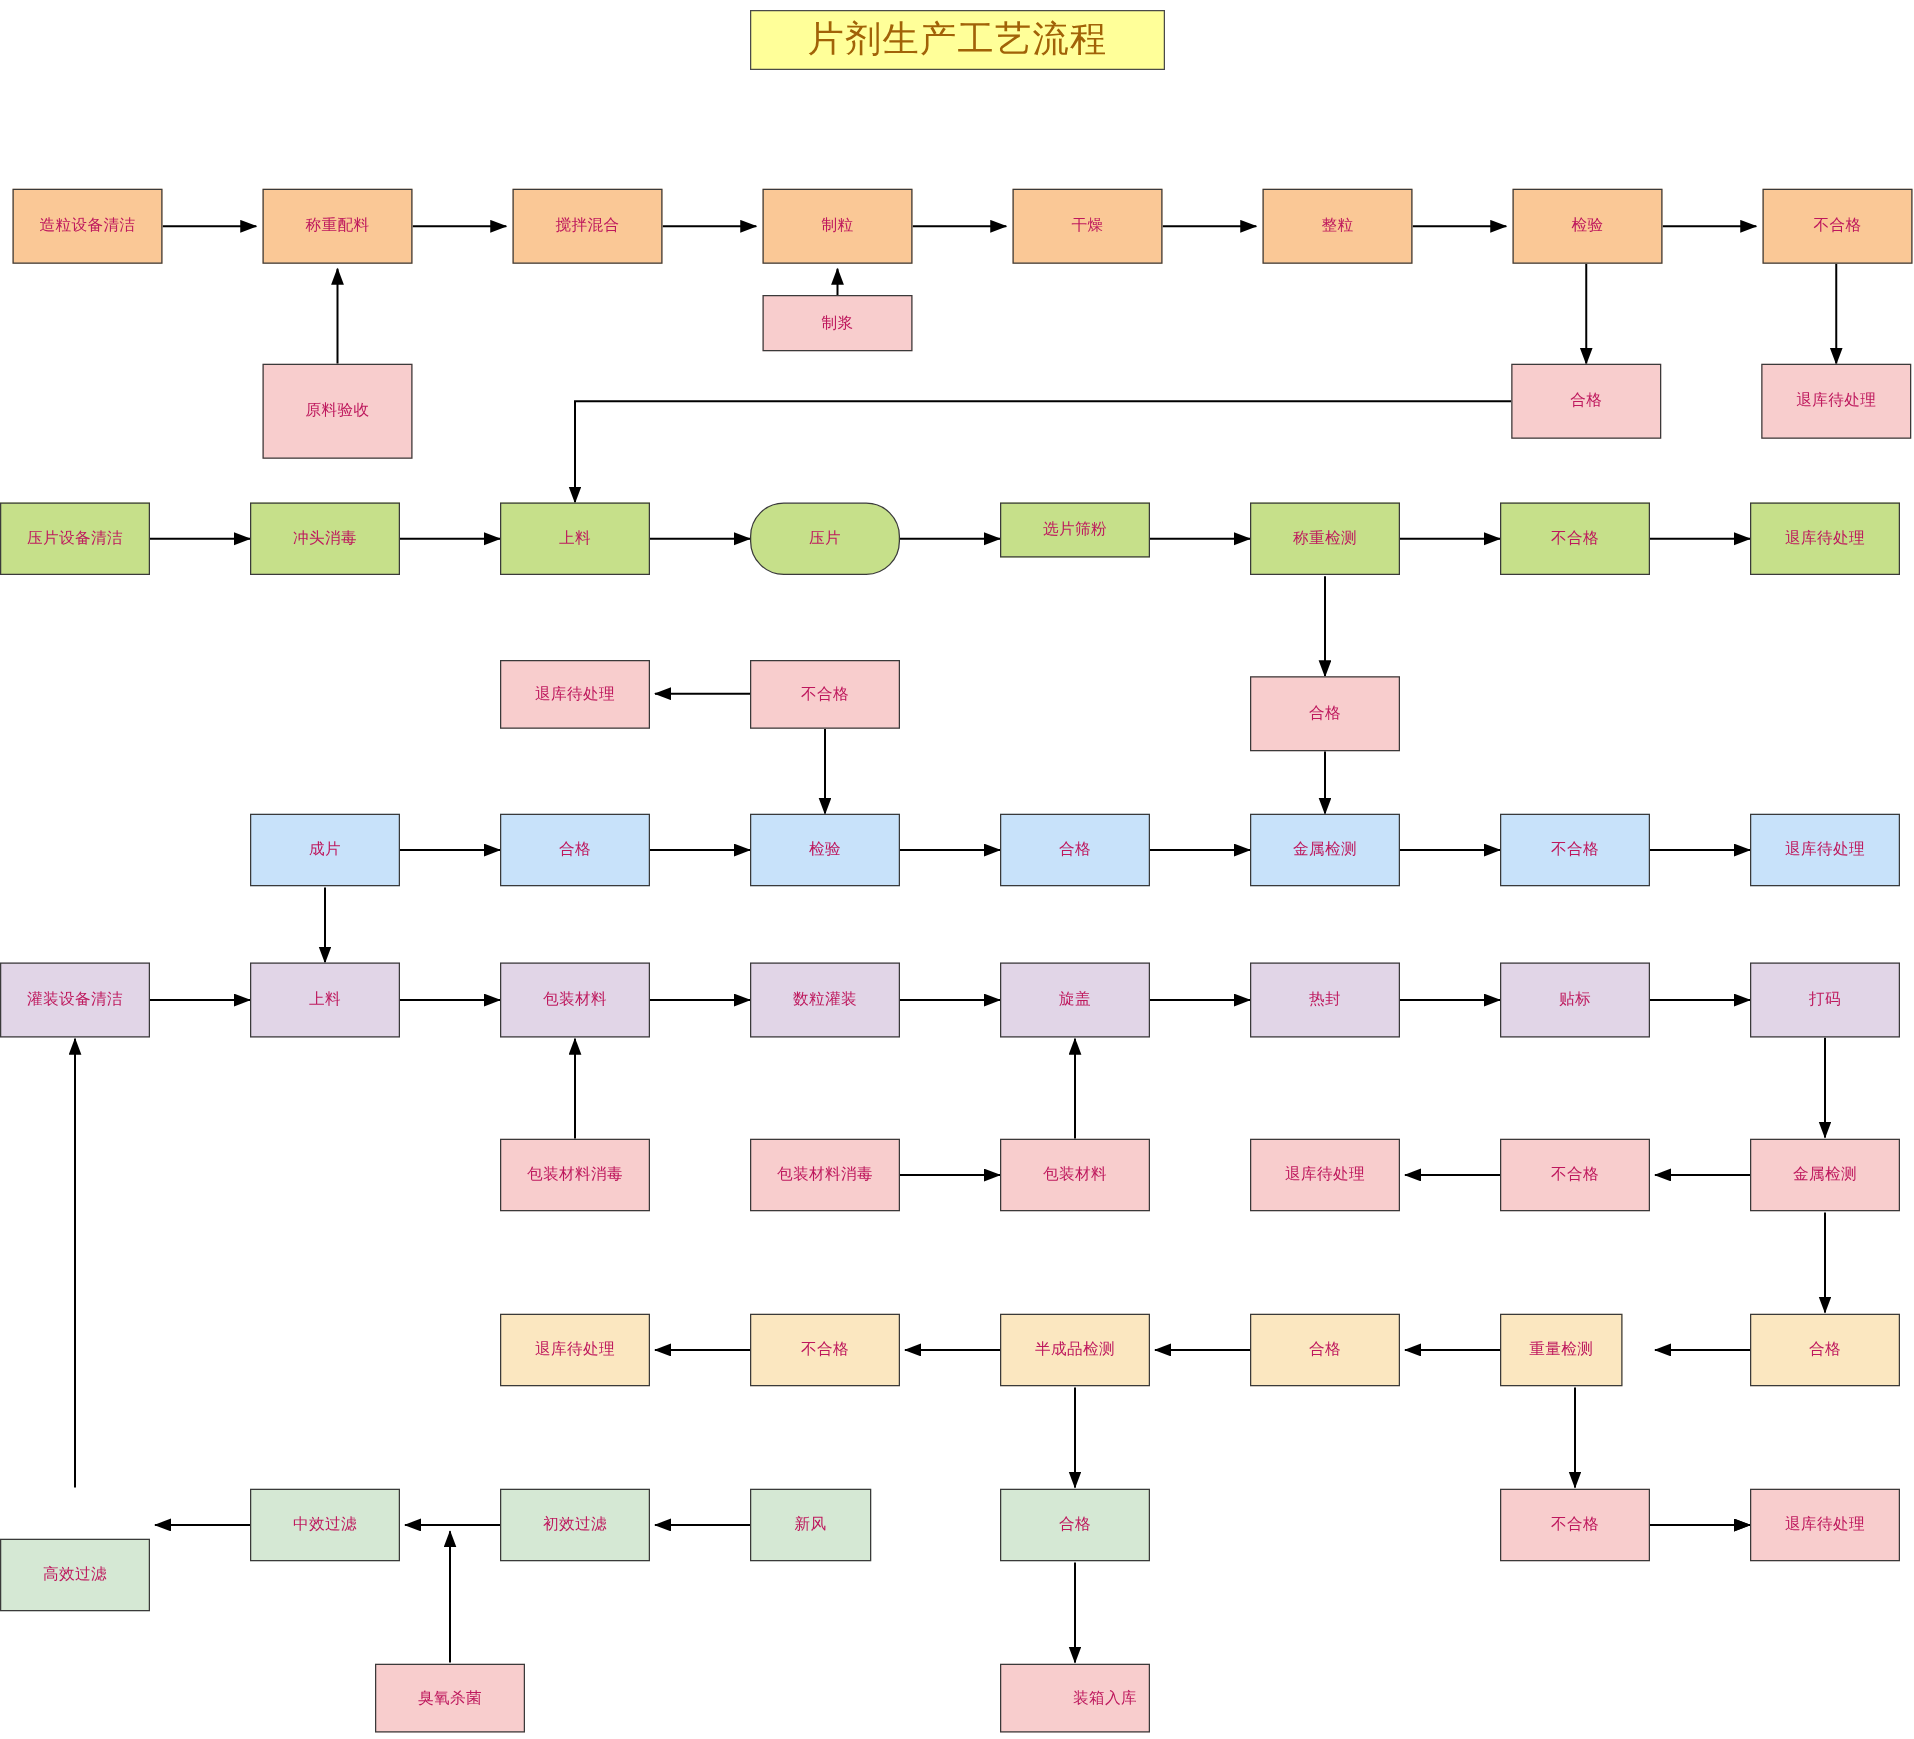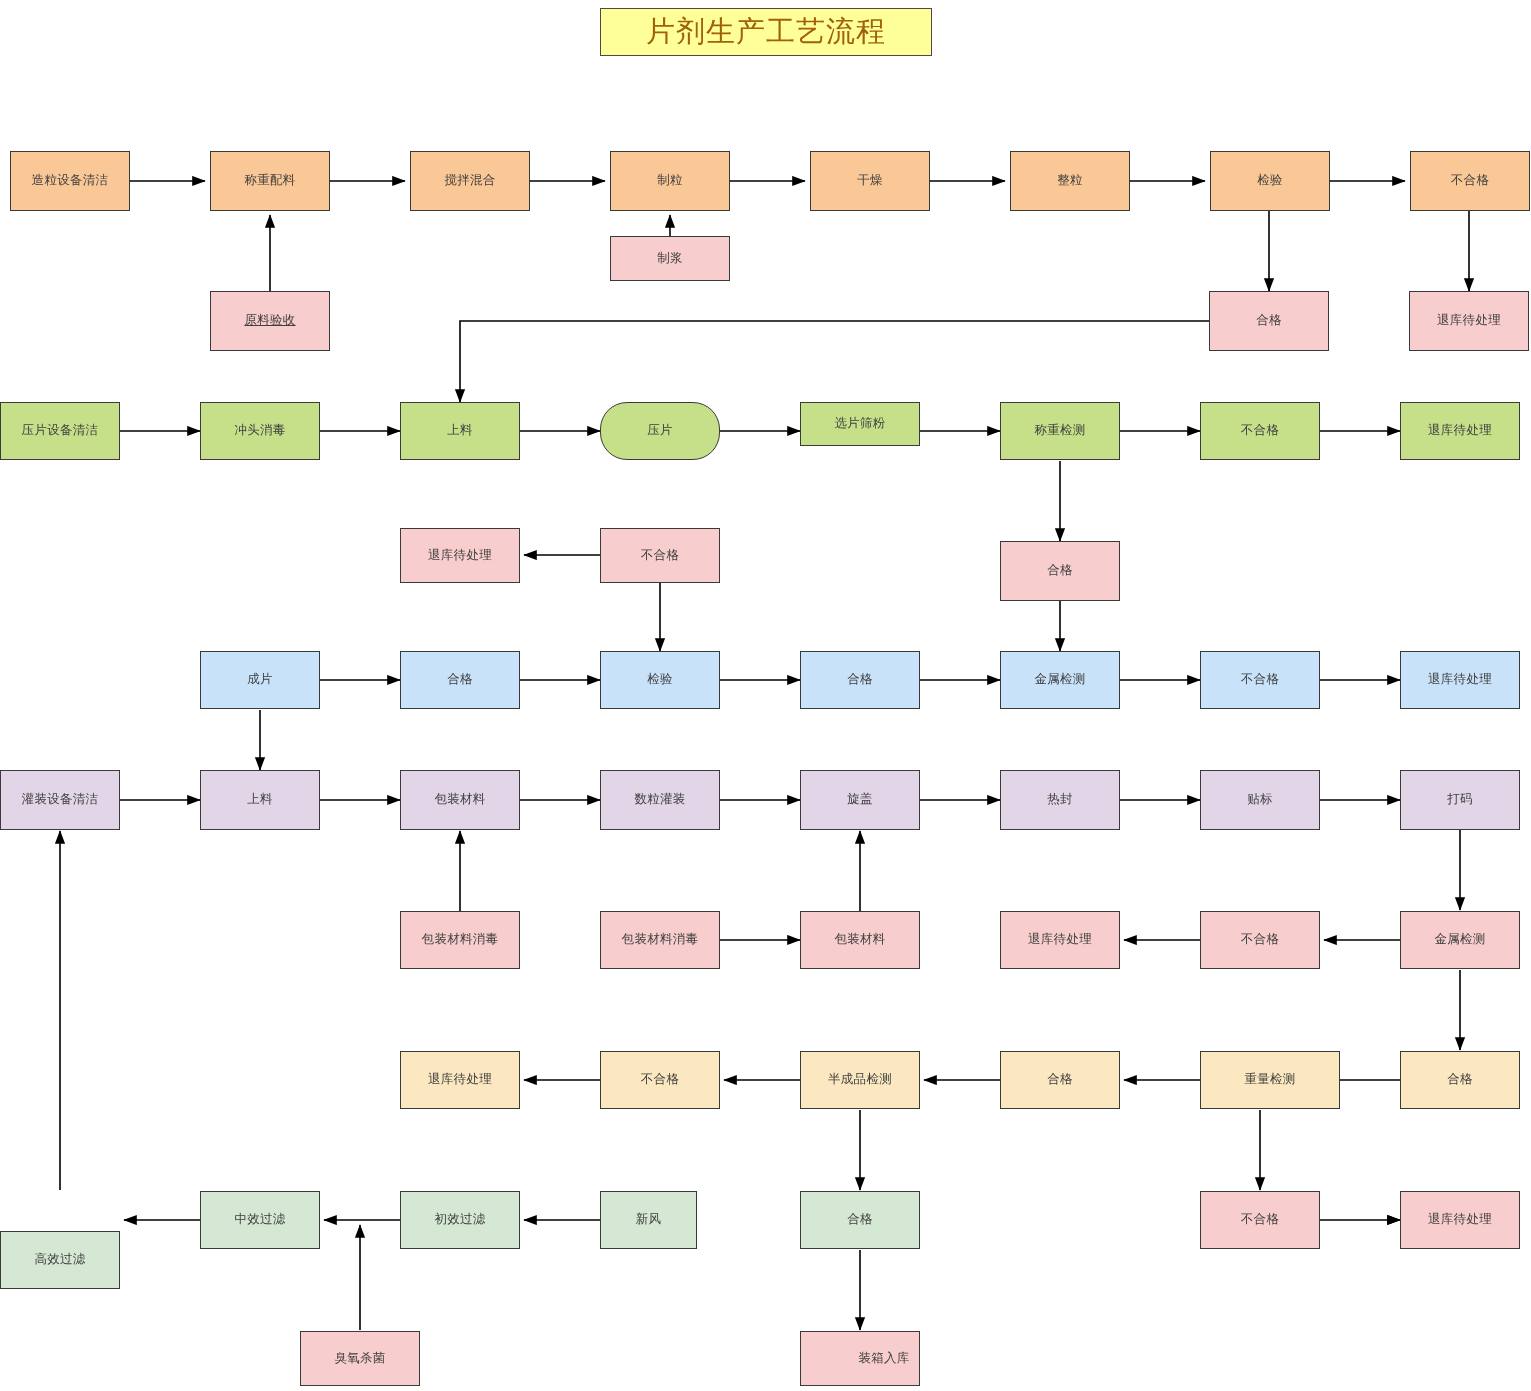--- a/index.html
+++ b/index.html
@@ -1,21 +1,21 @@
 <!DOCTYPE html>
 <html><head>
 <meta charset="utf-8">
 <style>
   html,body{margin:0;padding:0;background:#ffffff;}
   body{font-family:"Liberation Sans","DejaVu Sans",sans-serif;}
   #canvas{position:relative;width:1531px;height:1391px;overflow:hidden;background:#fff;}
   #svg-edges{position:absolute;left:0;top:0;width:1531px;height:1391px;pointer-events:none;}
   .node{position:absolute;box-sizing:border-box;border:1px solid #3a3a3a;
         display:flex;align-items:center;justify-content:center;text-align:center;
-        font-size:12.5px;color:#404040;line-height:1.25;letter-spacing:.3px;}
+        font-size:12.5px;color:#be185d;line-height:1.25;letter-spacing:.3px;}
   .title-box{position:absolute;box-sizing:border-box;border:1px solid #4a4a4a;
         background:#ffff99;display:flex;align-items:center;justify-content:center;
         font-size:29px;color:#a16207;letter-spacing:1px;}
   .c-orange{background:#fac896;}
   .c-green{background:#c6e08a;}
   .c-blue{background:#c8e2fa;}
   .c-purple{background:#e1d5e7;}
   .c-cream{background:#fbe7c0;}
   .c-pink{background:#f8cdcd;}
   .c-ltgreen{background:#d5e8d4;}
@@ -128,21 +128,21 @@
   <div class="node c-orange" style="left:10px;top:151px;width:120px;height:60px;">造粒设备清洁</div>
   <div class="node c-orange" style="left:210px;top:151px;width:120px;height:60px;">称重配料</div>
   <div class="node c-orange" style="left:410px;top:151px;width:120px;height:60px;">搅拌混合</div>
   <div class="node c-orange" style="left:610px;top:151px;width:120px;height:60px;">制粒</div>
   <div class="node c-orange" style="left:810px;top:151px;width:120px;height:60px;">干燥</div>
   <div class="node c-orange" style="left:1010px;top:151px;width:120px;height:60px;">整粒</div>
   <div class="node c-orange" style="left:1210px;top:151px;width:120px;height:60px;">检验</div>
   <div class="node c-orange" style="left:1410px;top:151px;width:120px;height:60px;">不合格</div>
 
   <div class="node c-pink" style="left:610px;top:236px;width:120px;height:45px;">制浆</div>
-  <div class="node c-pink" style="left:210px;top:291px;width:120px;height:60px;text-decoration:underline;">原料验收</div>
+  <div class="node c-pink" style="left:210px;top:291px;width:120px;height:76px;">原料验收</div>
   <div class="node c-pink" style="left:1209px;top:291px;width:120px;height:60px;">合格</div>
   <div class="node c-pink" style="left:1409px;top:291px;width:120px;height:60px;">退库待处理</div>
 
   <div class="node c-green" style="left:0px;top:402px;width:120px;height:58px;">压片设备清洁</div>
   <div class="node c-green" style="left:200px;top:402px;width:120px;height:58px;">冲头消毒</div>
   <div class="node c-green" style="left:400px;top:402px;width:120px;height:58px;">上料</div>
   <div class="node c-green" style="left:600px;top:402px;width:120px;height:58px;border-radius:27px;">压片</div>
   <div class="node c-green" style="left:800px;top:402px;width:120px;height:44px;">选片筛粉</div>
   <div class="node c-green" style="left:1000px;top:402px;width:120px;height:58px;">称重检测</div>
   <div class="node c-green" style="left:1200px;top:402px;width:120px;height:58px;">不合格</div>
@@ -174,21 +174,21 @@
   <div class="node c-pink" style="left:600px;top:911px;width:120px;height:58px;">包装材料消毒</div>
   <div class="node c-pink" style="left:800px;top:911px;width:120px;height:58px;">包装材料</div>
   <div class="node c-pink" style="left:1000px;top:911px;width:120px;height:58px;">退库待处理</div>
   <div class="node c-pink" style="left:1200px;top:911px;width:120px;height:58px;">不合格</div>
   <div class="node c-pink" style="left:1400px;top:911px;width:120px;height:58px;">金属检测</div>
 
   <div class="node c-cream" style="left:400px;top:1051px;width:120px;height:58px;">退库待处理</div>
   <div class="node c-cream" style="left:600px;top:1051px;width:120px;height:58px;">不合格</div>
   <div class="node c-cream" style="left:800px;top:1051px;width:120px;height:58px;">半成品检测</div>
   <div class="node c-cream" style="left:1000px;top:1051px;width:120px;height:58px;">合格</div>
-  <div class="node c-cream" style="left:1200px;top:1051px;width:140px;height:58px;">重量检测</div>
+  <div class="node c-cream" style="left:1200px;top:1051px;width:98px;height:58px;">重量检测</div>
   <div class="node c-cream" style="left:1400px;top:1051px;width:120px;height:58px;">合格</div>
 
   <div class="node c-pink" style="left:1200px;top:1191px;width:120px;height:58px;">不合格</div>
   <div class="node c-pink" style="left:1400px;top:1191px;width:120px;height:58px;">退库待处理</div>
 
   <div class="node c-ltgreen" style="left:800px;top:1191px;width:120px;height:58px;">合格</div>
   <div class="node c-pink" style="left:800px;top:1331px;width:120px;height:55px;padding-left:48px;">装箱入库</div>
 
   <div class="node c-ltgreen" style="left:0px;top:1191px;width:120px;height:58px;margin-top:40px;">高效过滤</div>
   <div class="node c-ltgreen" style="left:200px;top:1191px;width:120px;height:58px;">中效过滤</div>

